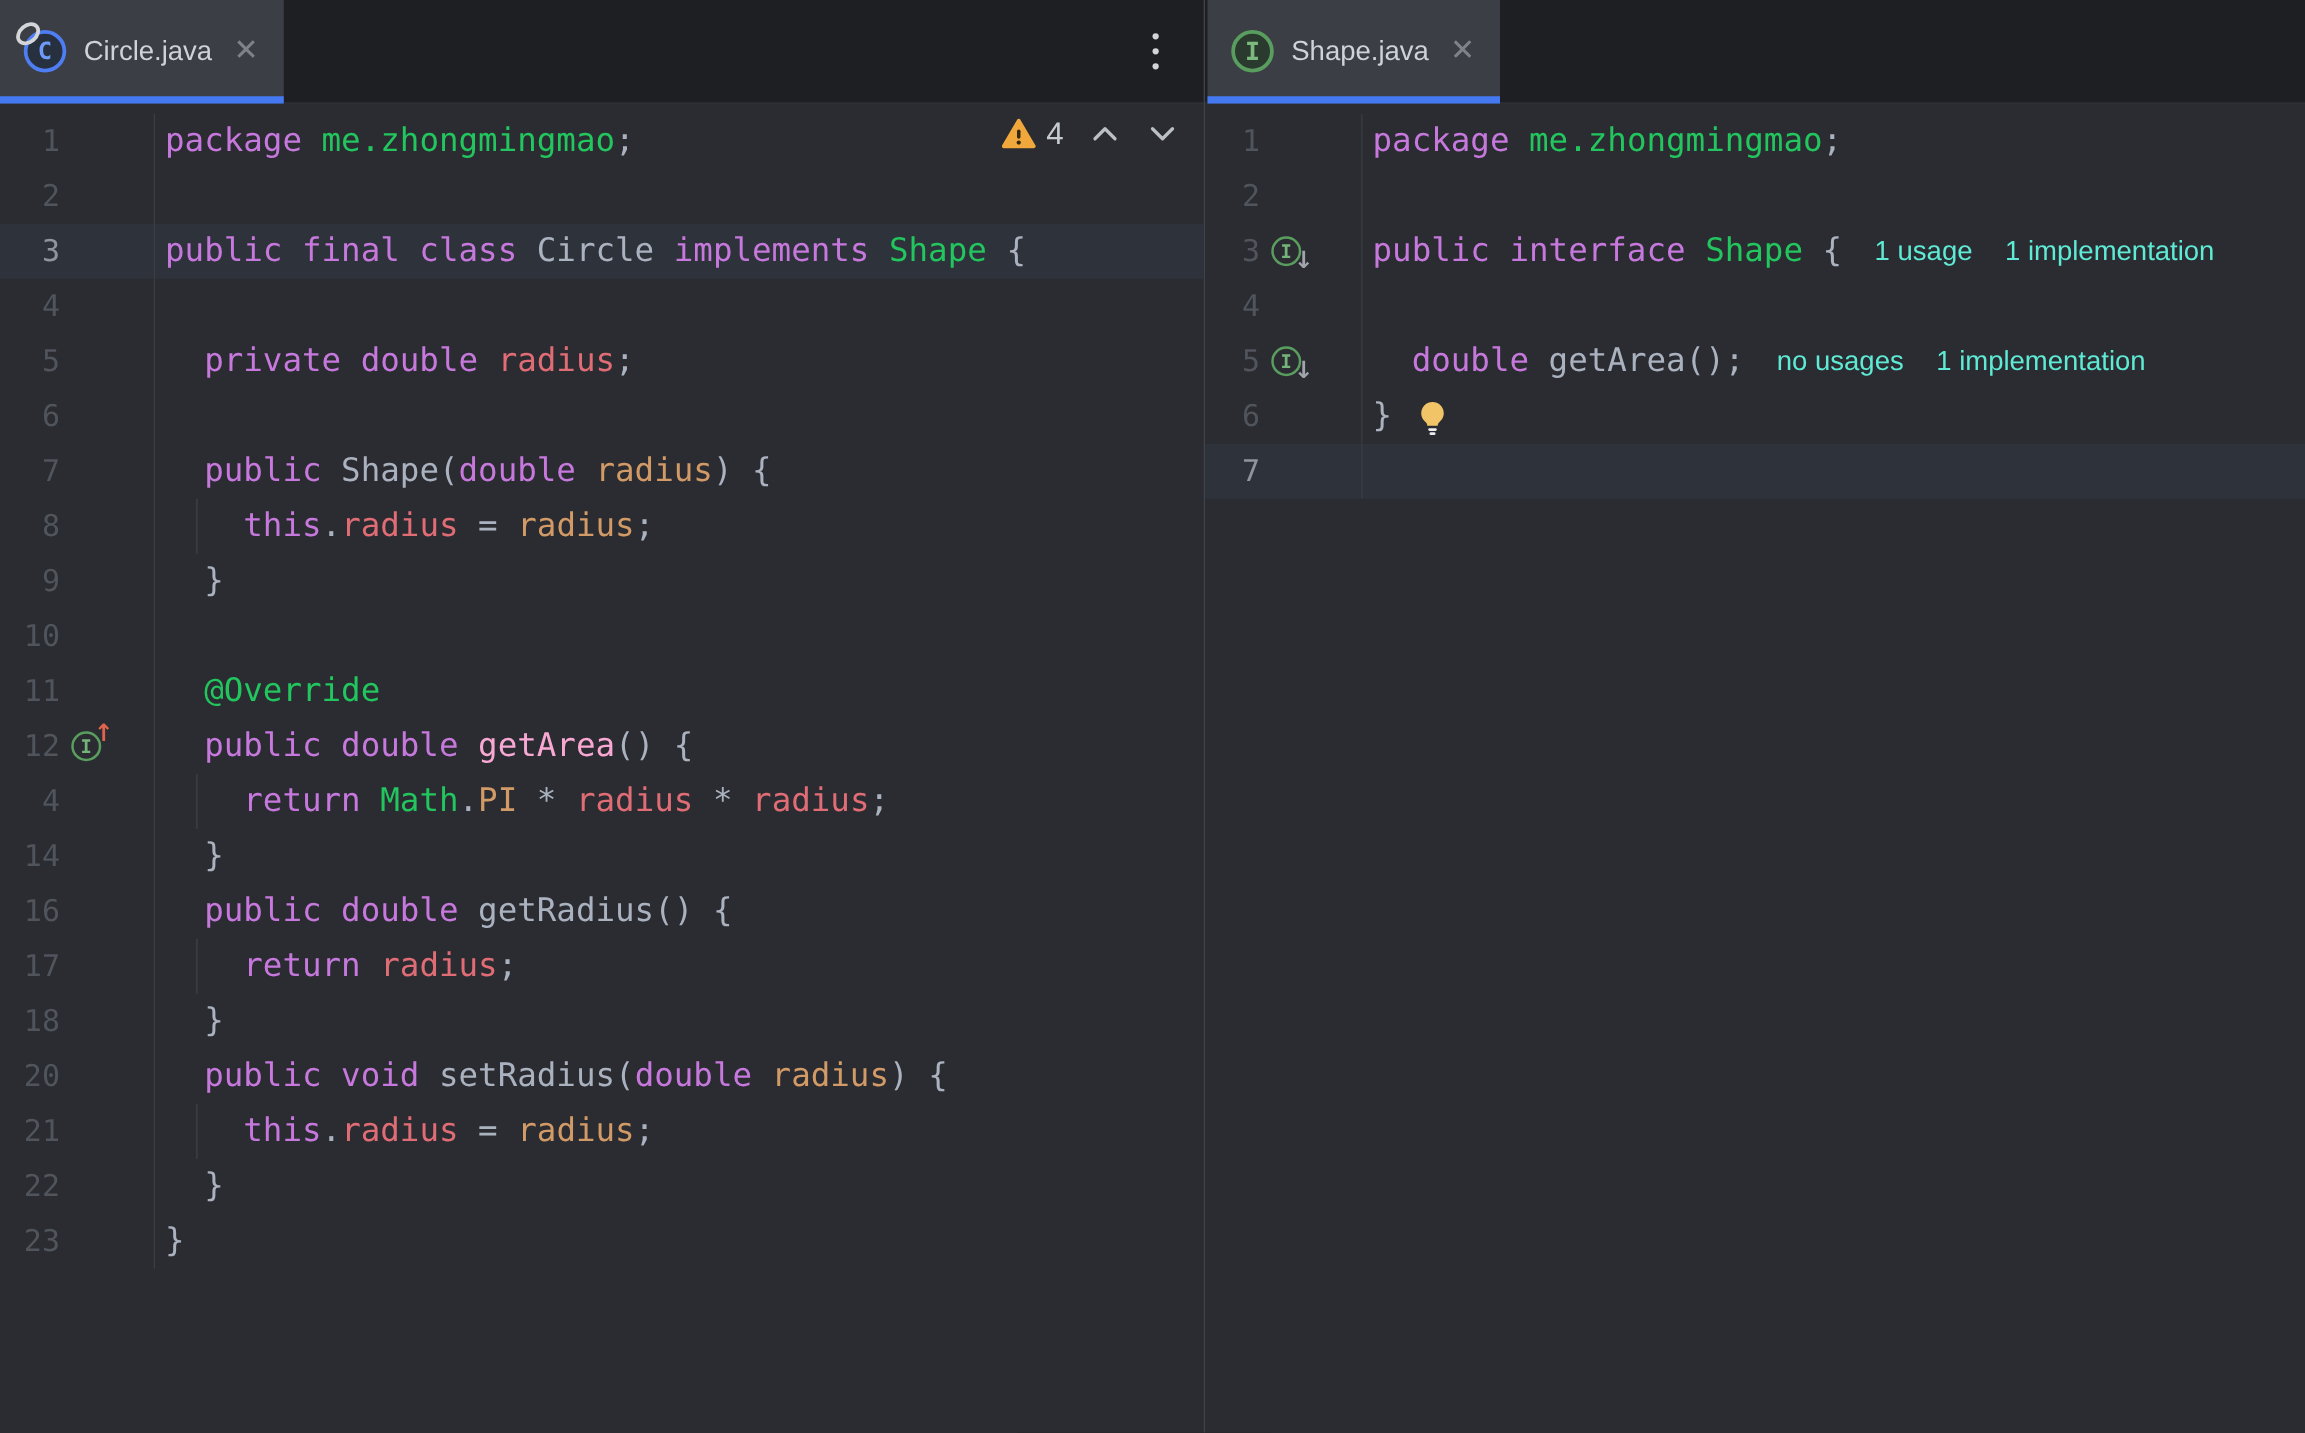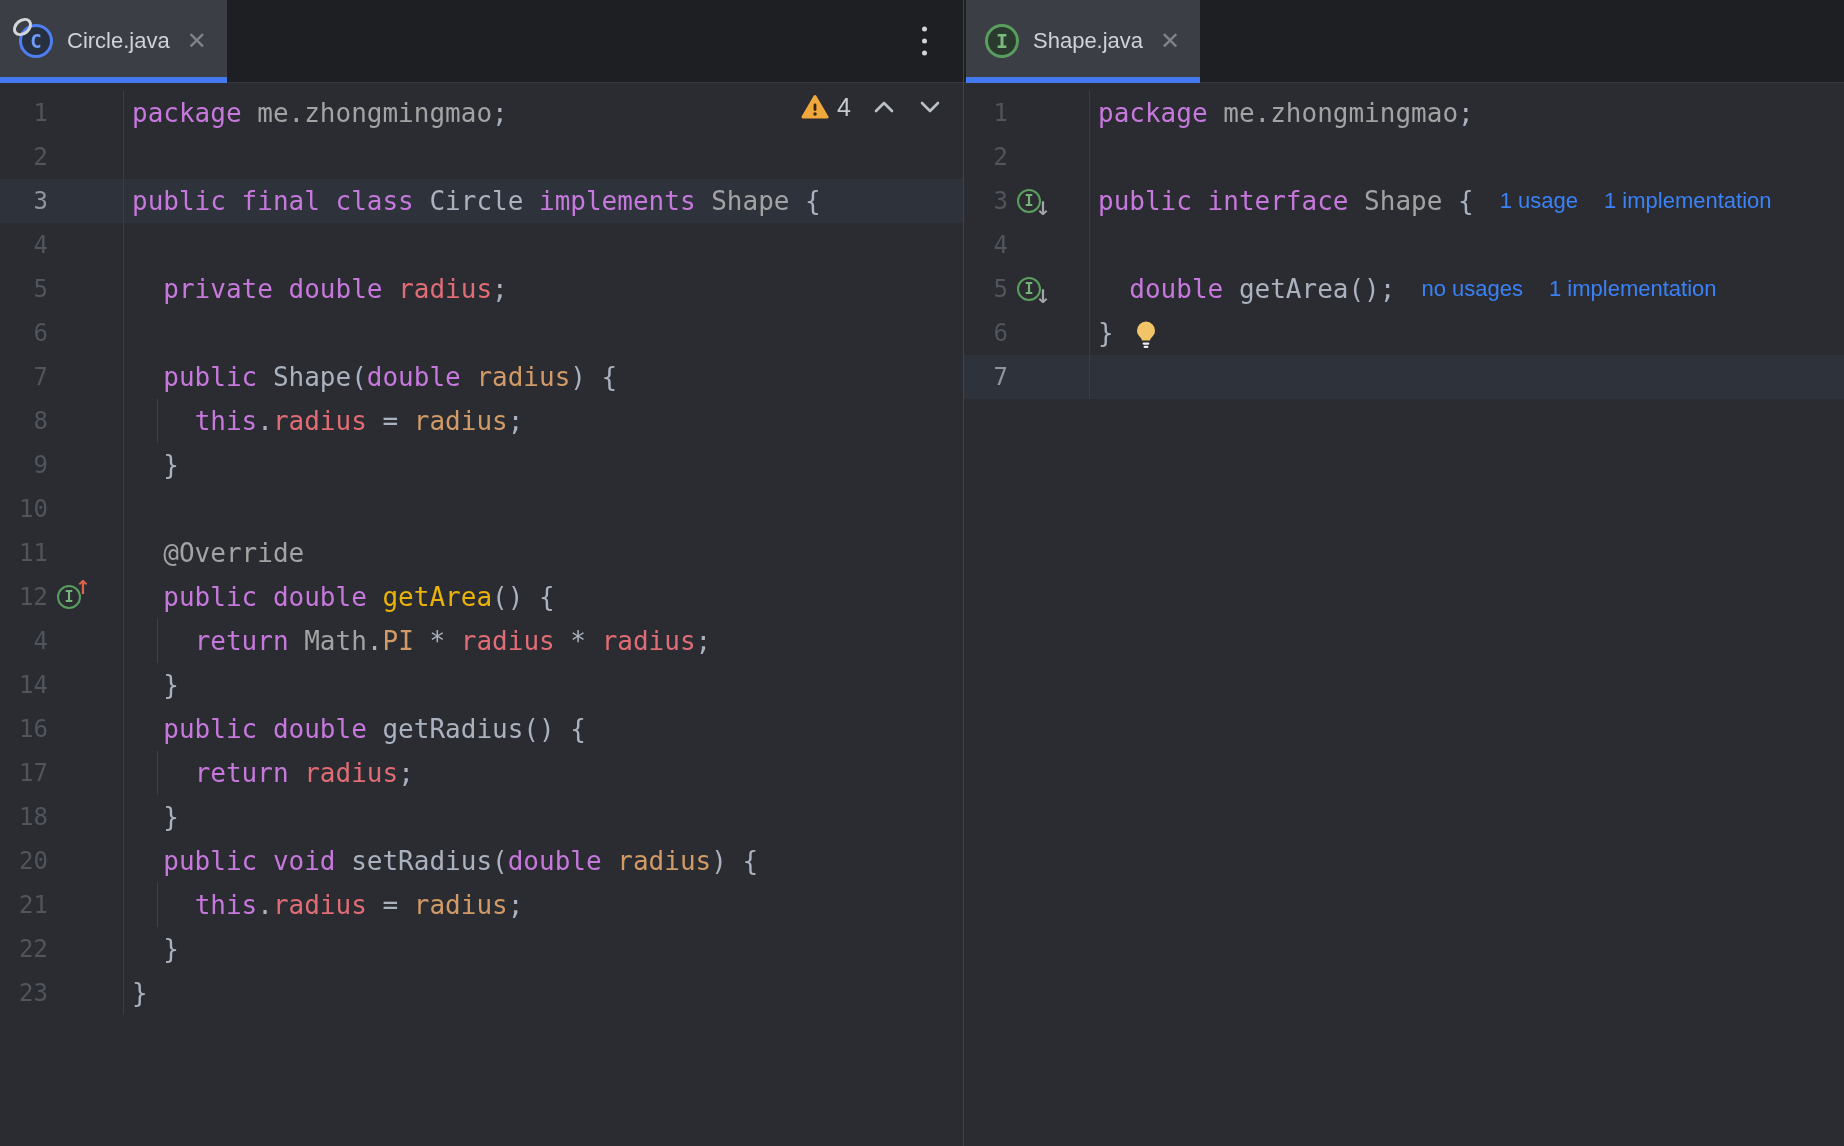--- a/index.html
+++ b/index.html
@@ -36,26 +36,26 @@
   .pane.left .gutter{width:123px;}
   .pane.right .gutter{width:125px;}
   .ln{width:48px;text-align:right;color:#50545C;font:24px/44px "DejaVu Sans Mono",monospace;flex:none;}
   .pane.right .ln{width:44px;}
   .line.caret .ln{color:#90949B;}
   .gslot{flex:1;position:relative;display:flex;align-items:center;padding-left:9px;}
   .code{position:relative;flex:1;padding-left:8px;white-space:pre;
     font:26px/44px "DejaVu Sans Mono",monospace;color:#ABB2BF;display:flex;align-items:center;}
   .code.guide::before{content:"";position:absolute;left:33px;top:0;bottom:0;width:1px;background:#3E4248;}
   .tk-kw{color:#C678DD;}
-  .tk-cls{color:#a3a3a3;text-align:center;}
+  .tk-cls{color:#22c55e;text-align:center;}
   .tk-field{color:#E06C75;}
   .tk-param{color:#D19A66;}
-  .tk-fn{color:#eab308;}
+  .tk-fn{color:#f9a8d4;}
   .tk-txt{color:#ABB2BF;}
-  .hint{font:22px "Liberation Sans",sans-serif;color:#3b82f6;margin-left:26px;white-space:nowrap;}
+  .hint{font:22px "Liberation Sans",sans-serif;color:#5eead4;margin-left:26px;white-space:nowrap;}
   .hint:first-of-type{margin-left:34px;}
 
   
   .impl{position:relative;width:24px;height:24px;}
   .impl .circ{position:absolute;inset:0;border:2px solid #5A9E5F;border-radius:50%;color:#74B379;
     font:bold 15px/20px "DejaVu Sans Mono",monospace;text-align:center;background:#2A2C31;}
   .impl .arrow{position:absolute;font:bold 19px/19px "DejaVu Sans",sans-serif;}
   .impl .arrow.down{right:-10px;bottom:-5px;color:#A0A4AB;}
   .impl .arrow.up{right:-10px;top:-7px;color:#E0634E;}
 

